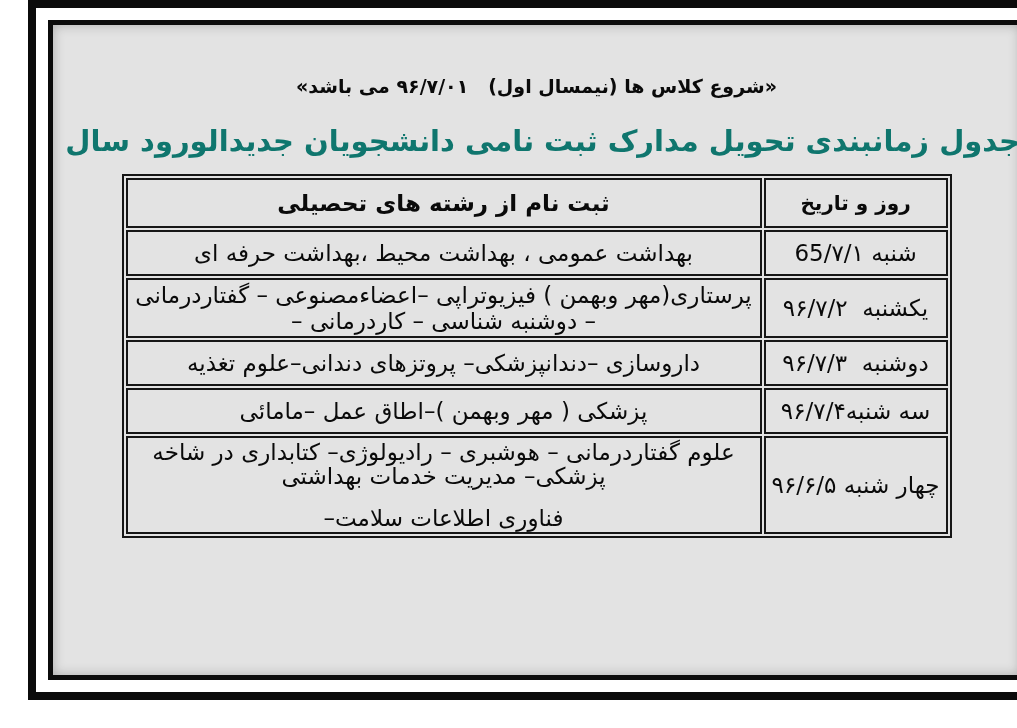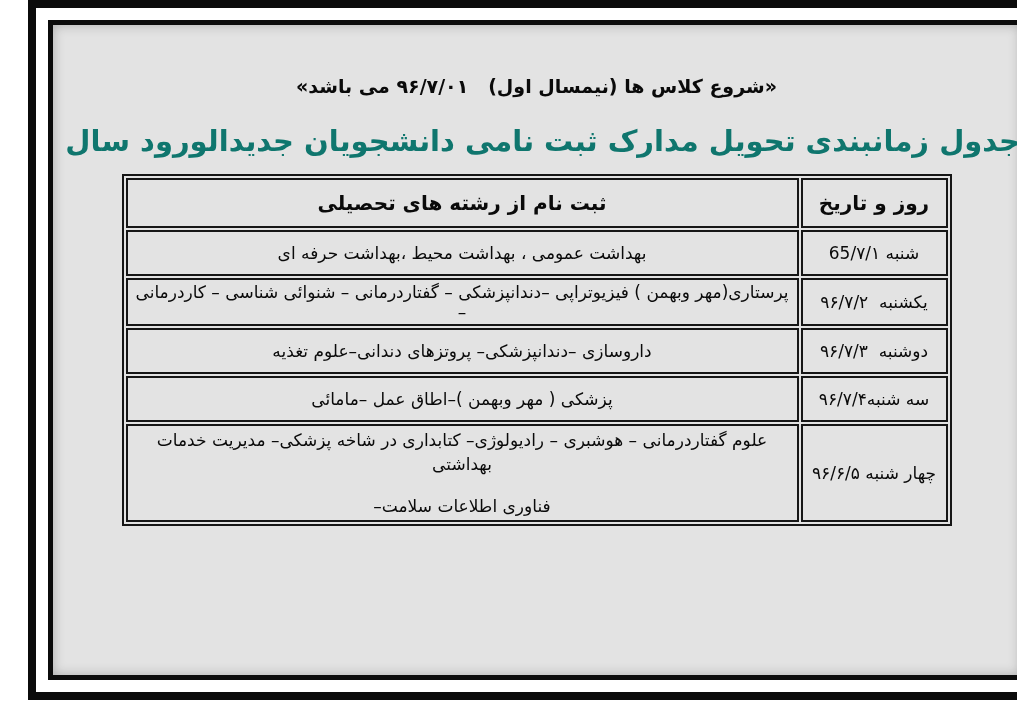--- a/index.html
+++ b/index.html
@@ -37,22 +37,22 @@
     background:#e3e3e3;
   }
   table.schedule th, table.schedule td{
     border:2px solid #161616;
     background:#e3e3e3;
     vertical-align:middle;
     text-align:center;
     padding:2px 6px;
   }
   th.col-date{width:131px;font-size:20px;font-weight:bold;height:42px;}
-  th.col-fields{font-size:20px;font-weight:bold;height:42px;}
-  td{font-size:17px;}
+  th.col-fields{font-size:23px;font-weight:bold;height:42px;}
+  td{font-size:23px;}
   td.date-cell{white-space:pre;}
   tr.row-normal td{height:38px;}
   tr.row-tall td{height:82px;}
   .field-line{display:block;line-height:24px;}
   .field-line.l1{margin-bottom:18px;}
 </style>
 </head>
 <body>
 
 <div class="frame">
@@ -70,21 +70,21 @@
           <th class="col-fields">ثبت نام از رشته های تحصیلی</th>
         </tr>
       </thead>
       <tbody>
         <tr class="row-normal">
           <td class="date-cell">شنبه 65/۷/۱</td>
           <td class="fields-cell">بهداشت عمومی ، بهداشت محیط ،بهداشت حرفه ای</td>
         </tr>
         <tr class="row-normal">
           <td class="date-cell">یکشنبه  ۹۶/۷/۲</td>
-          <td class="fields-cell">پرستاری(مهر وبهمن ) فیزیوتراپی –دندانپزشکی – گفتاردرمانی – شنوائی شناسی – کاردرمانی –</td>
+          <td class="fields-cell">پرستاری(مهر وبهمن ) فیزیوتراپی –اعضاءمصنوعی – گفتاردرمانی – دوشنبه شناسی – کاردرمانی –</td>
         </tr>
         <tr class="row-normal">
           <td class="date-cell">دوشنبه  ۹۶/۷/۳</td>
           <td class="fields-cell">داروسازی –دندانپزشکی– پروتزهای دندانی–علوم تغذیه</td>
         </tr>
         <tr class="row-normal">
           <td class="date-cell">سه شنبه۹۶/۷/۴</td>
           <td class="fields-cell">پزشکی ( مهر وبهمن )–اطاق عمل –مامائی</td>
         </tr>
         <tr class="row-tall">

